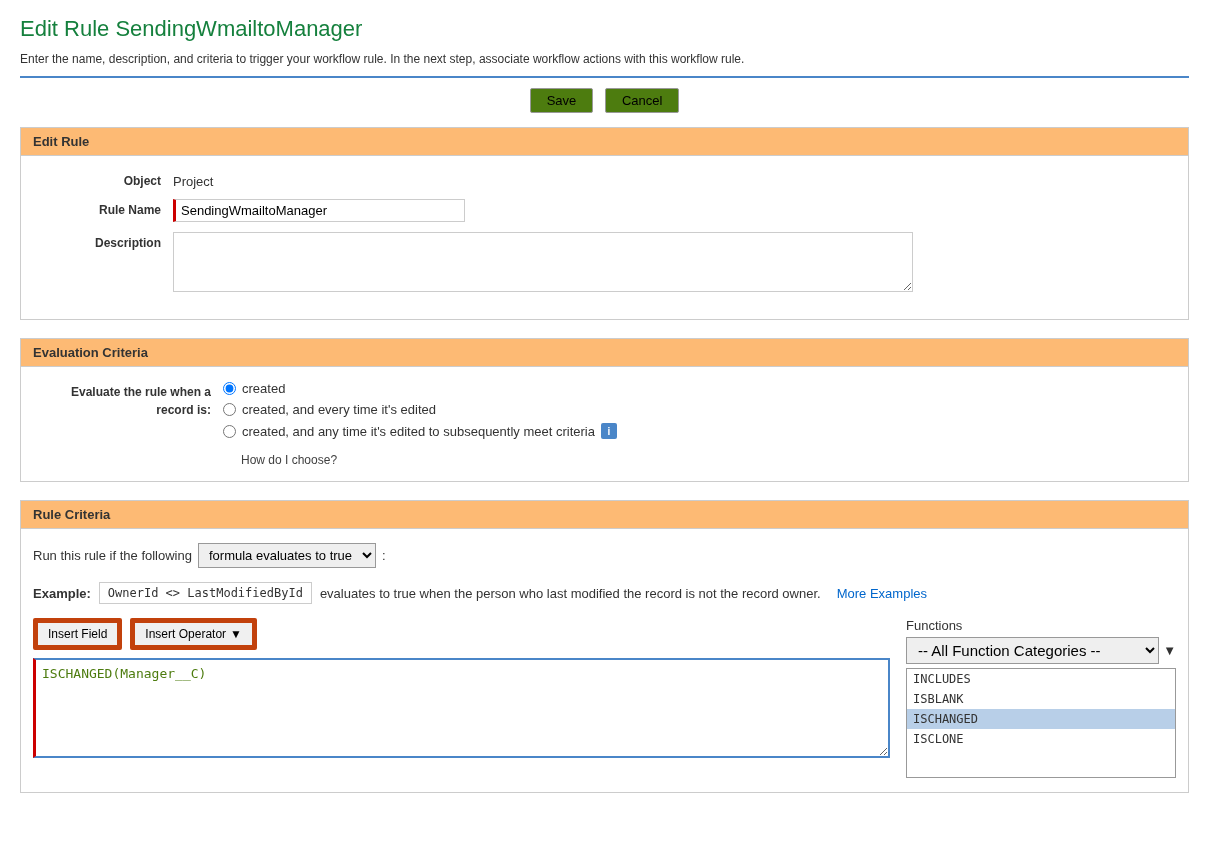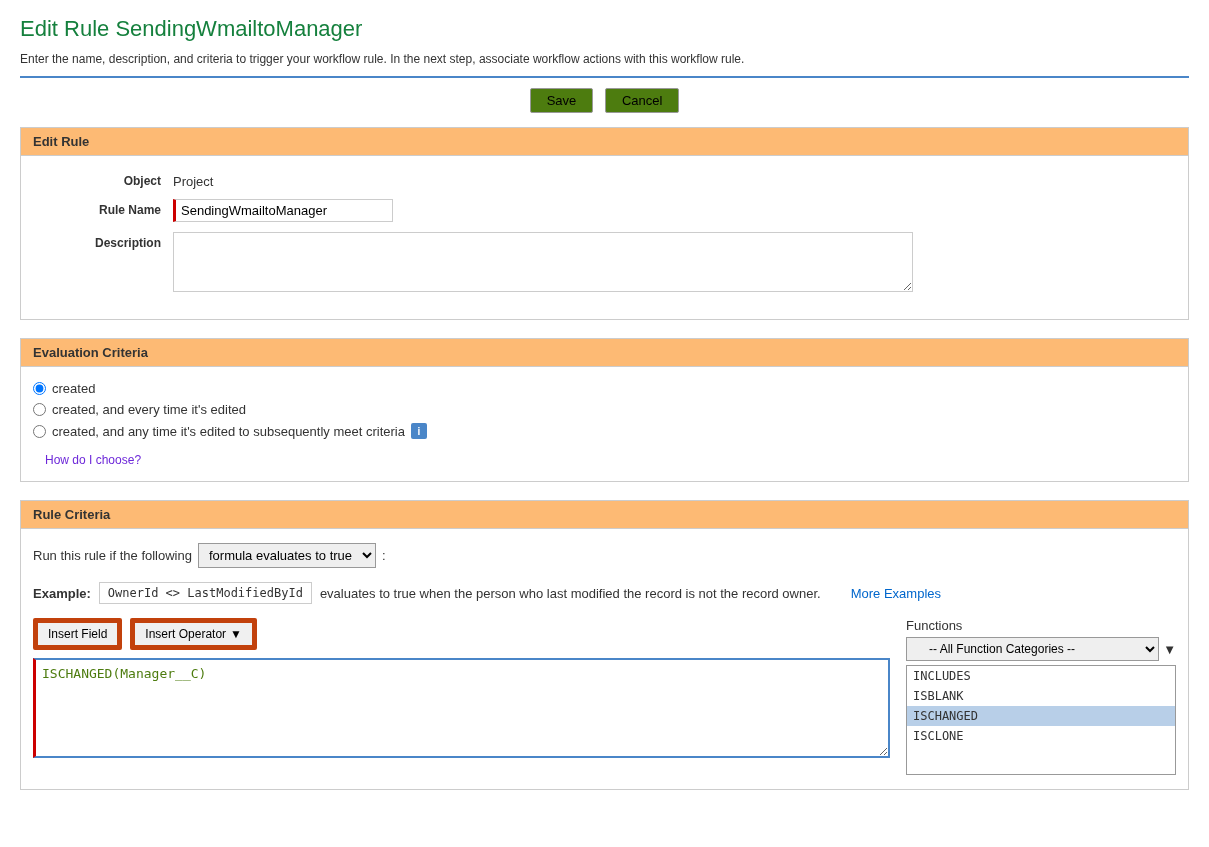--- a/index.html
+++ b/index.html
@@ -64,21 +64,21 @@
       padding-right: 12px;
       font-weight: bold;
       font-size: 12px;
       padding-top: 4px;
       flex-shrink: 0;
     }
     .form-value {
       flex: 1;
     }
     .form-value input[type="text"] {
-      width: 220px;
+      width: 292px;
       padding: 3px 5px;
       font-size: 13px;
       border: 1px solid #ccc;
       border-left: 3px solid #cc0000;
     }
     .form-value textarea {
       width: 740px;
       height: 60px;
       border: 1px solid #ccc;
       resize: both;
@@ -113,24 +113,24 @@
     .radio-option {
       display: flex;
       align-items: center;
       gap: 6px;
       font-size: 13px;
     }
     .radio-option input[type="radio"] {
       margin: 0;
     }
     .how-choose {
-      color: #6d28d9;
+      color: #404040;
       font-size: 12px;
       margin-top: 8px;
-      margin-left: 12px;
+      margin-left: 18px;
     }
     .info-icon {
       display: inline-flex;
       align-items: center;
       justify-content: center;
       width: 16px;
       height: 16px;
       background: #4a86c8;
       color: white;
       font-size: 10px;
@@ -166,21 +166,21 @@
     .example-formula {
       border: 1px solid #ccc;
       padding: 3px 8px;
       font-family: monospace;
       font-size: 12px;
       background: #fff;
     }
     .more-examples {
       color: #0066cc;
       text-decoration: none;
-      margin-left: 22px;
+      margin-left: 8px;
     }
 
     .formula-area-container {
       display: flex;
       gap: 16px;
       align-items: flex-start;
     }
     .formula-left {
       flex: 1;
     }
@@ -223,22 +223,22 @@
       margin-bottom: 4px;
     }
     .functions-select-row {
       display: flex;
       align-items: center;
       gap: 4px;
       margin-bottom: 4px;
     }
     .functions-category-select {
       flex: 1;
-      padding: 3px 18px;
-      font-size: 12px;
+      padding: 3px 7px;
+      font-size: 15px;
       border: 1px solid #999;
     }
     .functions-list {
       border: 1px solid #999;
       height: 110px;
       overflow-y: scroll;
       background: #fff;
     }
     .functions-list-item {
       padding: 3px 6px;
@@ -283,20 +283,21 @@
         <textarea style=""></textarea>
       </div>
     </div>
   </div>
 </div>
 
 <div class="section">
   <div class="section-header">Evaluation Criteria</div>
   <div class="section-body">
     <div class="eval-row">
+      <div class="eval-label">Evaluate the rule when a record is:</div>
       <div class="radio-options">
         <label class="radio-option">
           <input type="radio" name="eval" checked="" style="">
           <span>created</span>
         </label>
         <label class="radio-option">
           <input type="radio" name="eval" style="">
           <span>created, and every time it's edited</span>
         </label>
         <label class="radio-option">

